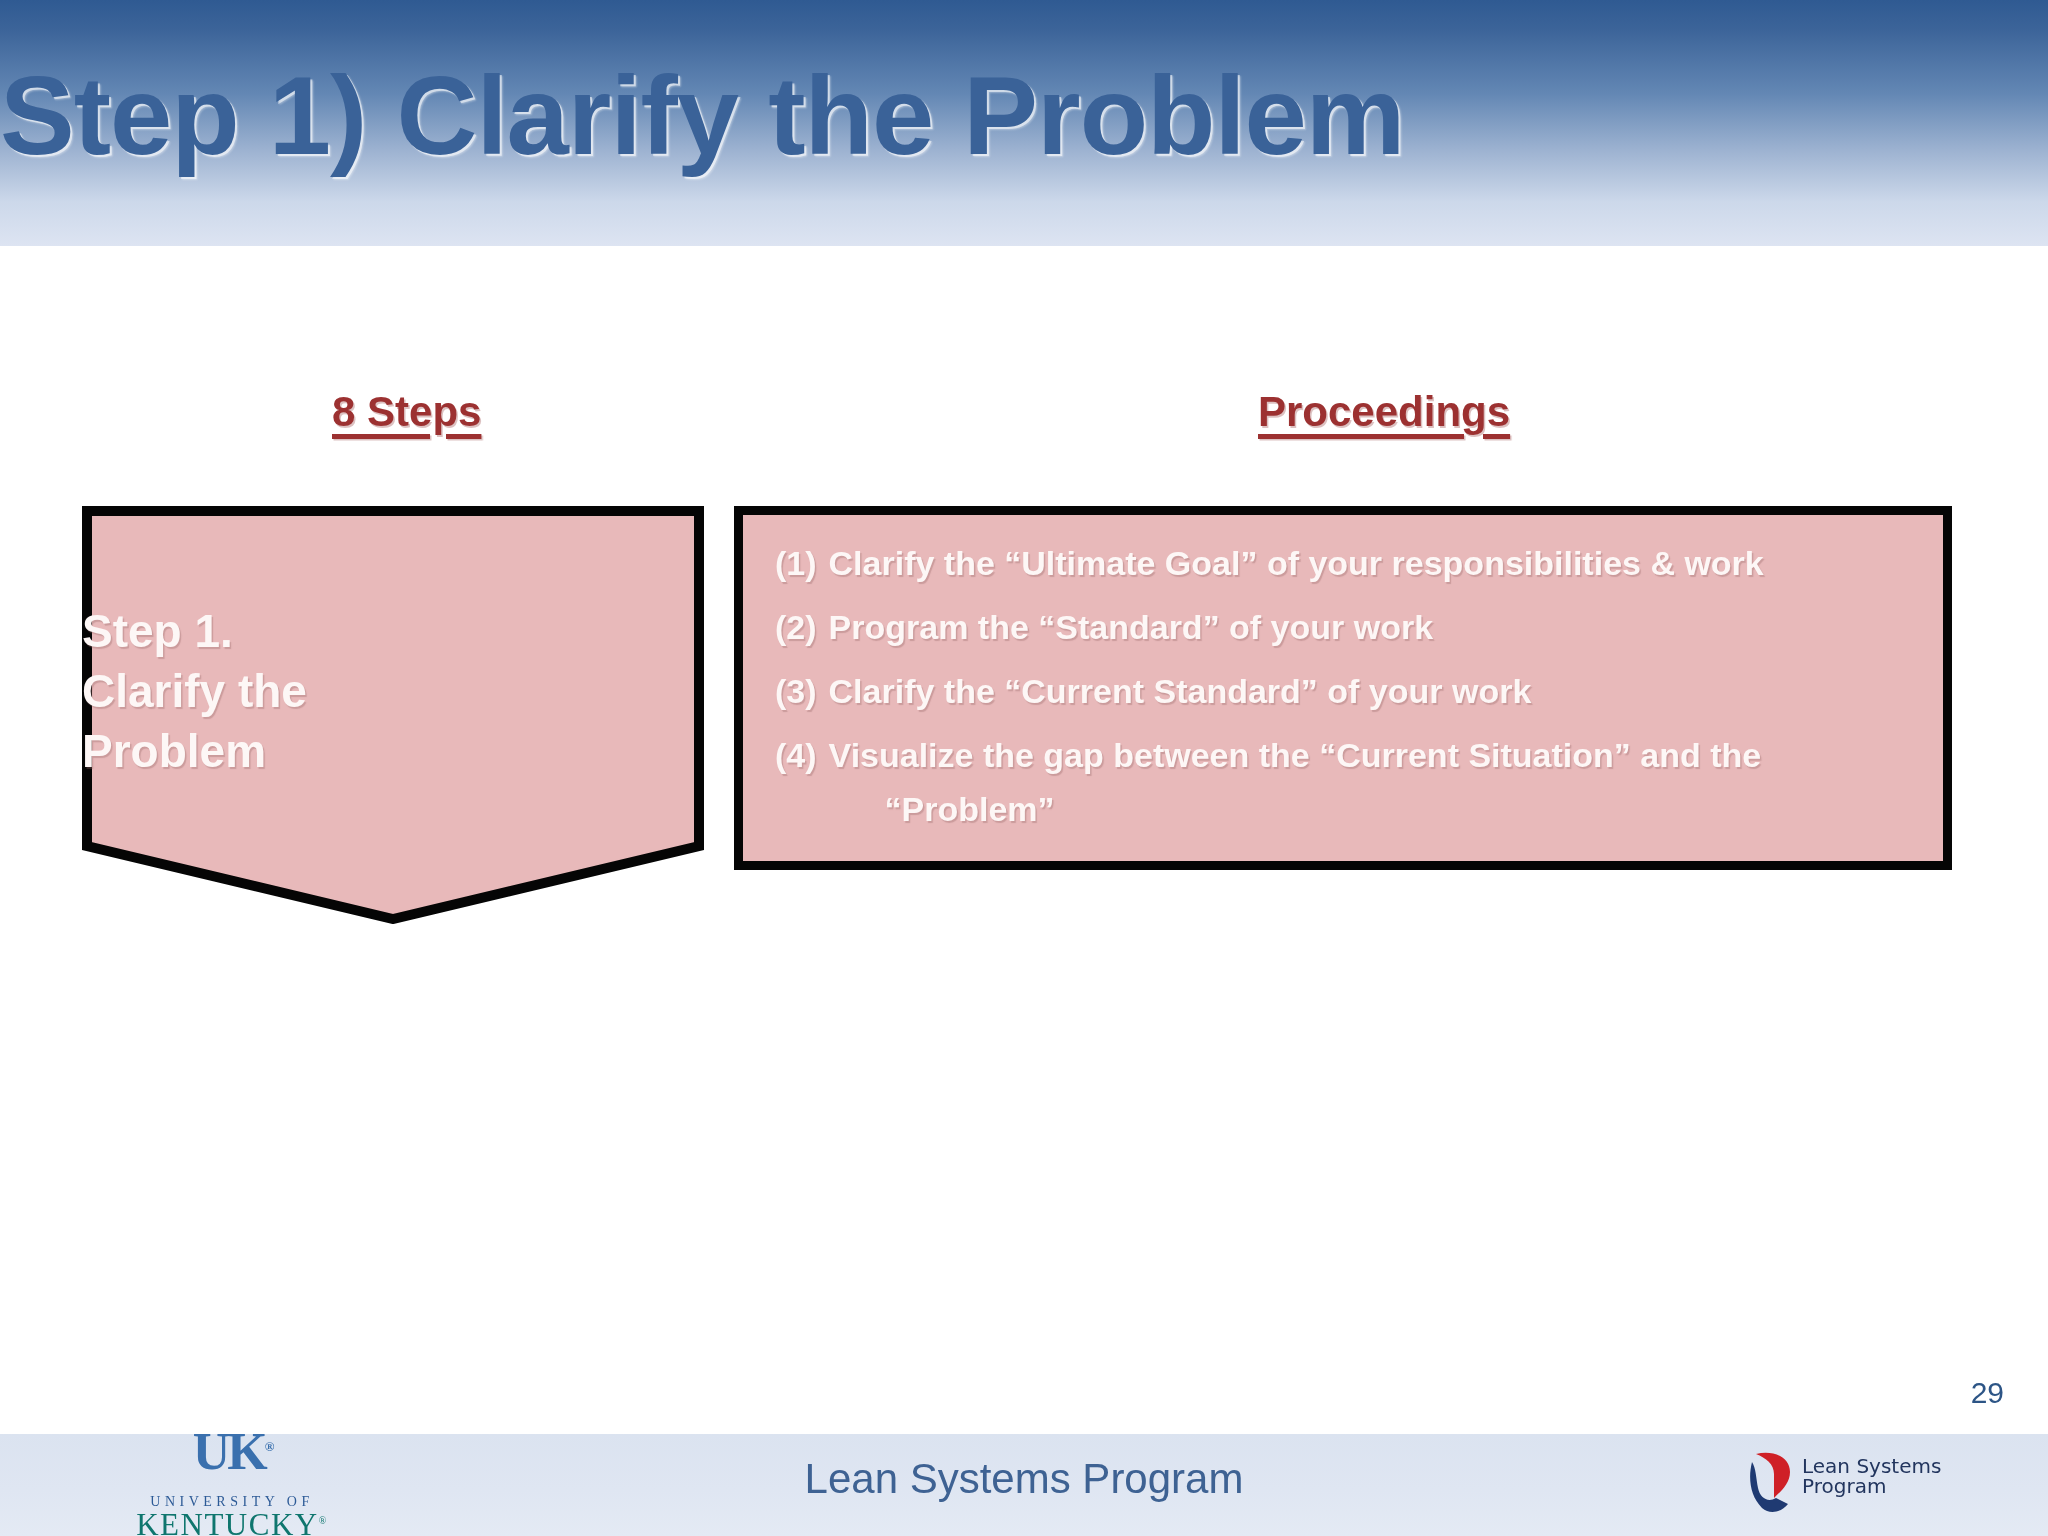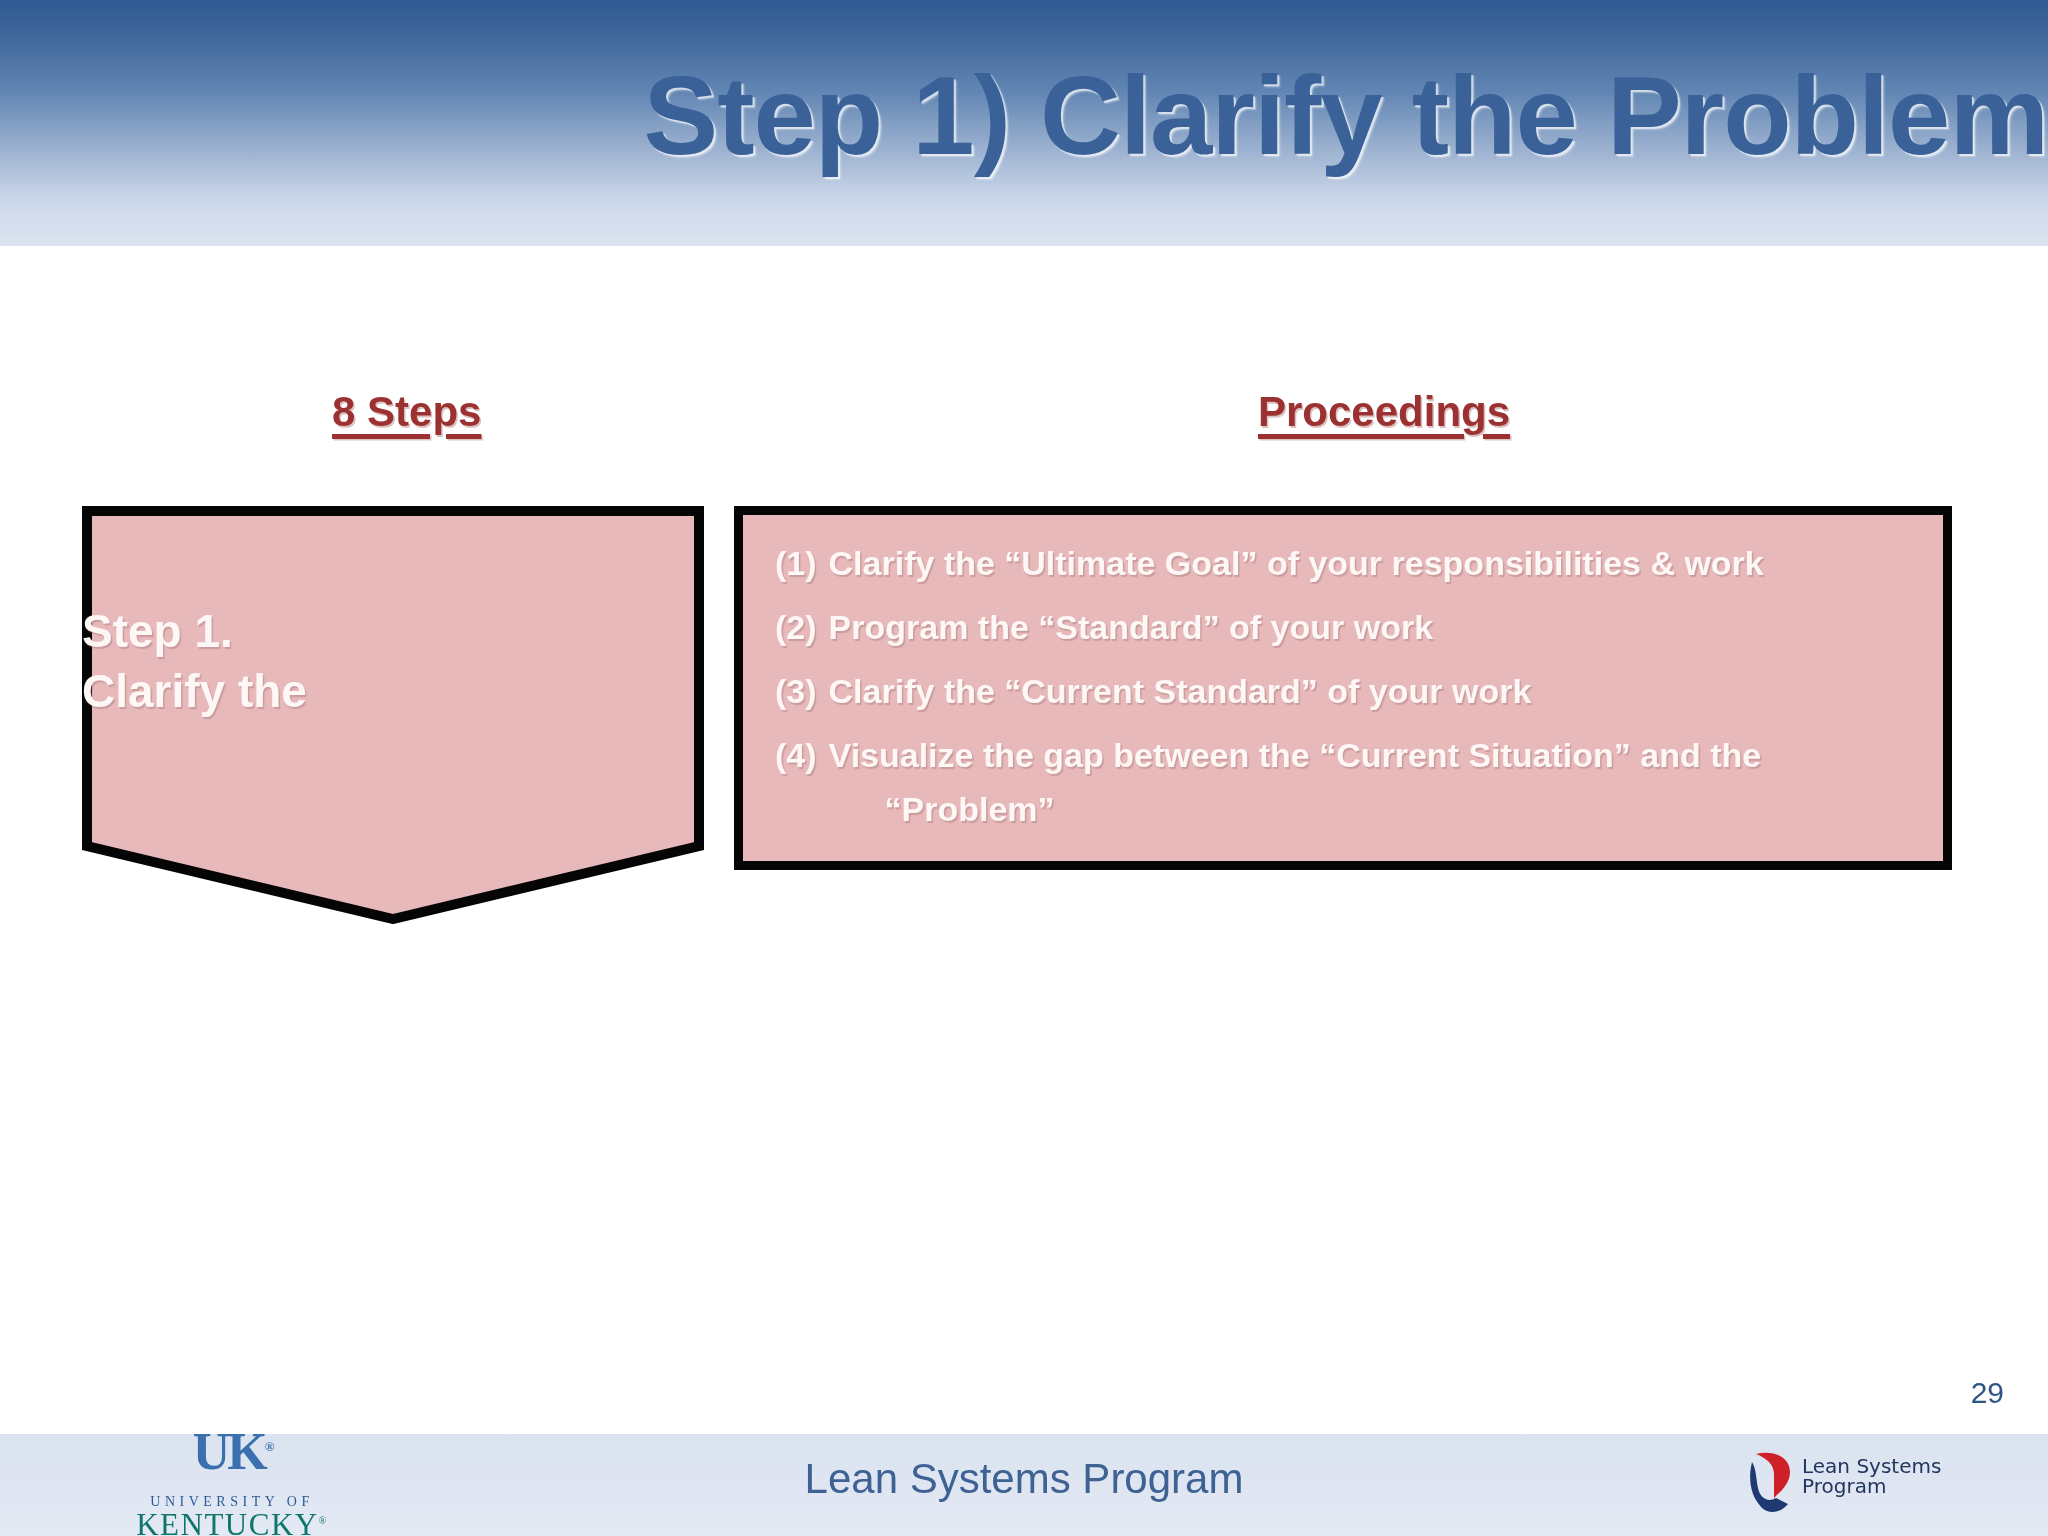--- a/index.html
+++ b/index.html
@@ -28,21 +28,21 @@
         #6387b4 38%,
         #9fb4d2 62%,
         #ccd8ea 82%,
         #dde4f2 100%);
   }
   .title-text {
     position: absolute;
     left: 0;
     top: 54px;
     width: 2048px;
-    text-align: right;
+    text-align: left;
     font-size: 112px;
     font-weight: bold;
     color: #3a6298;
     letter-spacing: -1px;
     line-height: 1.1;
     text-shadow: 2px 2px 0 rgba(255,255,255,0.55), 3px 3px 2px rgba(255,255,255,0.35);
     white-space: nowrap;
   }
 
   
@@ -239,20 +239,21 @@
 
 <div class="col-head" id="head-proceedings">Proceedings</div>
 
 <div class="pentagon">
   <svg width="622" height="418" viewBox="0 0 622 418">
     <polygon points="5,5 617,5 617,340 311,413 5,340" fill="#e8b9ba" stroke="#050505" stroke-width="10" stroke-linejoin="miter"></polygon>
   </svg>
   <div class="pentagon-label">
     <div>Step 1.</div>
     <div>Clarify the</div>
+    <div>Problem</div>
   </div>
 </div>
 
 <div class="proceedings-box">
 
   <div class="p-item">
     <span class="p-num">(1)</span>
     <span class="p-text">Clarify the “Ultimate Goal” of your responsibilities &amp; work</span>
   </div>
 

